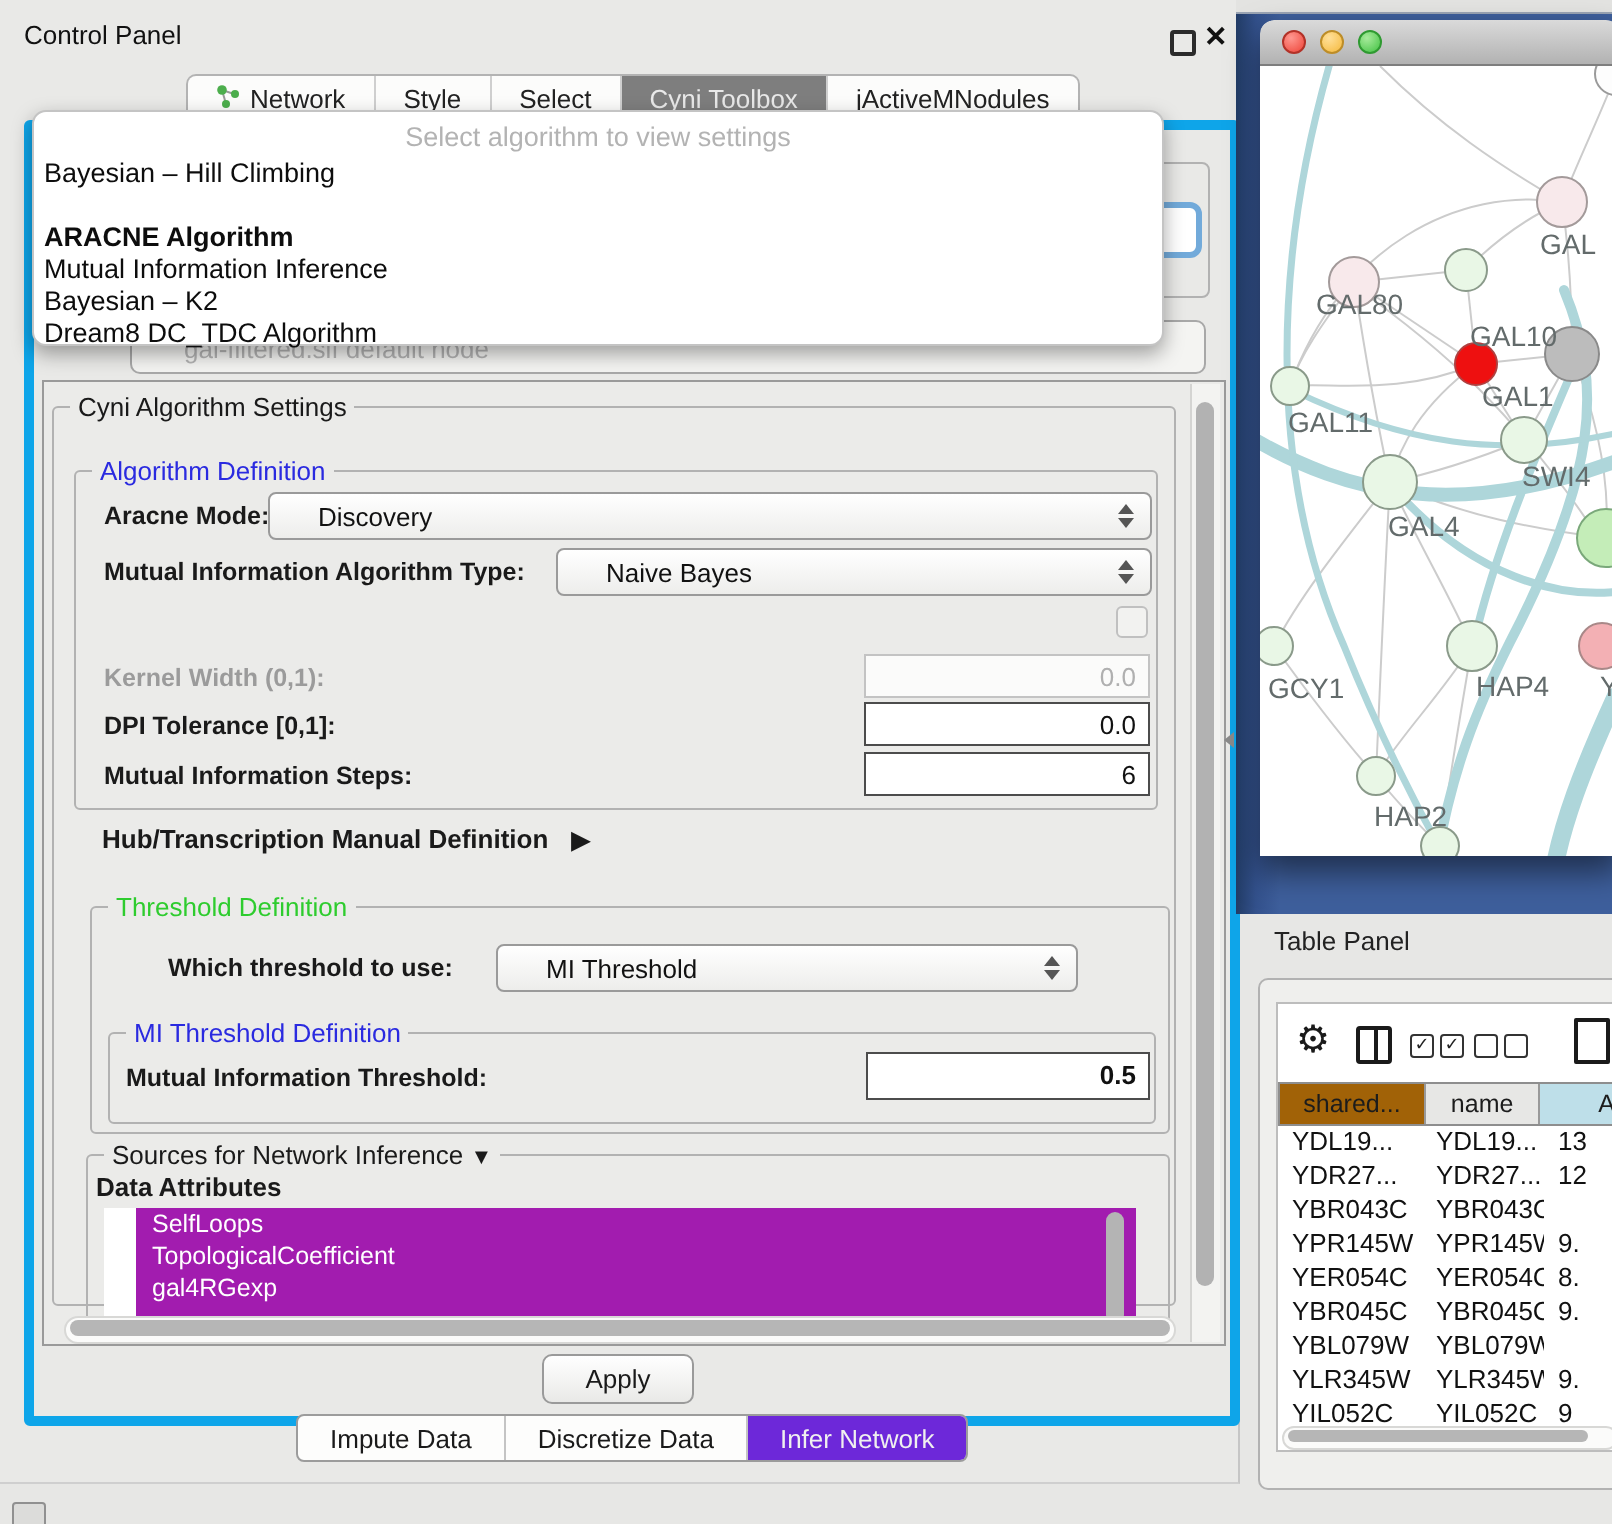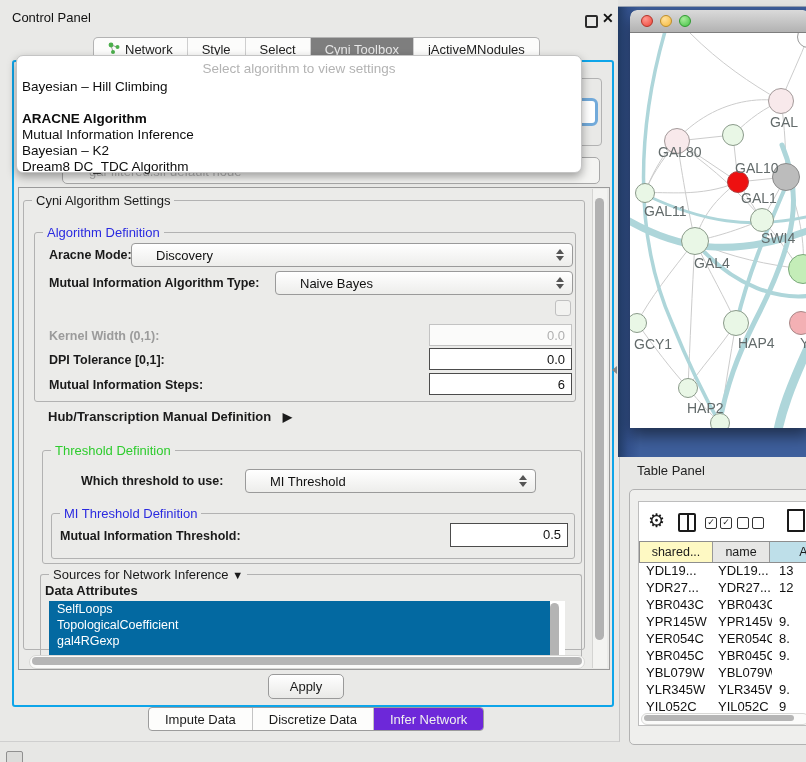--- a/index.html
+++ b/index.html
@@ -19,21 +19,21 @@
   .tabstrip{left:93px;top:37px;height:22px;display:flex;background:#fcfcfb;
     border:1px solid #b3b3b3;border-bottom:none;border-radius:5px 5px 0 0;overflow:hidden;}
   .tab{display:flex;align-items:center;font-size:13px;color:#222;
     border-right:1px solid #cfcfcf;padding:0 14px;white-space:nowrap;}
   .tab:last-child{border-right:none;}
   .tab.sel{background:#7e7e7e;color:#e9e9e9;}
   .tab .net-ico{margin-right:5px;}
 
   
   .content-panel{left:12px;top:60px;width:598px;height:643px;background:#e9e9e7;
-    border:2px solid #0ea5e9;border-radius:3px;}
+    border:5px solid #0ea5e9;border-radius:3px;}
 
   
   .ghost-group{left:12px;top:16px;width:574px;height:66px;border:1px solid #b2b2b2;border-radius:4px;}
   .ghost-focus{left:548px;top:36px;width:30px;height:22px;border:3px solid #72aada;border-radius:6px;background:#fff;}
   .ghost-combo{left:48px;top:95px;width:538px;height:27px;border:1px solid #a8a8a8;border-radius:5px;
     background:#f4f4f2;font-size:13px;color:#b4b4b4;line-height:27px;padding-left:26px;box-sizing:border-box;}
 
   
   .popup{left:16px;top:55px;width:564px;height:116px;background:#fff;border:1px solid #c4c4c4;
     border-radius:7px;box-shadow:0 4px 10px rgba(0,0,0,.35);z-index:40;}
@@ -59,22 +59,22 @@
   .stepper{width:16px;display:flex;flex-direction:column;align-items:center;gap:2px;margin-right:4px;}
   .tri-up{width:0;height:0;border-left:4px solid transparent;border-right:4px solid transparent;border-bottom:5px solid #555;}
   .tri-dn{width:0;height:0;border-left:4px solid transparent;border-right:4px solid transparent;border-top:5px solid #555;}
 
   .field{background:#fff;border:1px solid #4c4c4c;box-sizing:border-box;font-size:13px;color:#111;
     text-align:right;padding:3px 6px 0 0;height:22px;}
   .field.dis{border:1px solid #c3c3c3;background:#fbfbfa;color:#b0b0b0;}
   .chk{width:14px;height:14px;border:1px solid #c0c0c0;border-radius:3px;background:#f2f2f0;}
 
   .attr-list{background:#fff;overflow:hidden;}
-  .attr-row{height:16px;background:#0369a1;color:#fff;font-size:12.5px;line-height:16px;
-    padding-left:8px;width:493px;}
+  .attr-row{height:16px;background:#a21caf;color:#fff;font-size:12.5px;line-height:16px;
+    padding-left:8px;width:493px;margin-left:16px;}
   .list-vthumb{width:9px;height:56px;background:#b4b4b4;border-radius:5px;}
   .hscroll{background:#fbfbfa;border:1px solid #d8d8d6;border-radius:7px;}
   .hthumb{margin:1px 2px;height:8px;background:#b6b6b6;border-radius:5px;}
 
   .apply-btn{width:74px;height:23px;border:1px solid #9a9a9a;border-radius:5px;
     background:linear-gradient(#ffffff,#e9e9e7);font-size:13px;display:flex;align-items:center;
     justify-content:center;}
 
   .btabs{left:148px;top:707px;height:22px;display:flex;background:#fdfdfc;
     border:1px solid #9c9c9c;border-radius:4px;overflow:hidden;}
@@ -221,21 +221,21 @@
               <span class="combo-txt">MI Threshold</span>
               <span class="stepper">
                   <span class="tri-up"></span>
                   <span class="tri-dn"></span>
                 </span>
             </div>
 
             <div class="abs group" style="left:8px;top:62px;width:522px;height:44px;">
               <span class="group-lab t-blue">MI Threshold Definition</span>
               <div class="abs lab" style="left:8px;top:15px;">Mutual Information Threshold:</div>
-              <div class="abs field" style="left:398px;top:9px;width:118px;height:24px;">0.5</div>
+              <div class="abs field" style="left:378px;top:9px;width:142px;height:24px;font-weight:bold;">0.5</div>
             </div>
           </div>
 
           <div class="abs group" style="left:16px;top:373px;width:540px;height:92px;border-bottom:none;">
             <span class="group-lab"><span>Sources for Network Inference</span> <span style="font-size:11px;">▼</span></span>
             <div class="abs lab" style="left:4px;top:8px;font-size:13px;">Data Attributes</div>
             <div class="abs attr-list" style="left:8px;top:26px;width:516px;height:66px;">
               <div class="attr-row">SelfLoops</div>
               <div class="attr-row">TopologicalCoefficient</div>
               <div class="attr-row">gal4RGexp</div>
@@ -370,21 +370,21 @@
         <span class="mini-chk">✓</span>
         <span class="mini-chk">✓</span>
       </div>
       <div class="abs" style="left:98px;top:15px;display:flex;gap:3px;">
         <span class="mini-chk"></span>
         <span class="mini-chk"></span>
       </div>
       <div class="abs page-ico" style="left:148px;top:7px;"></div>
 
       <div class="abs thead" style="left:0;top:39px;width:172px;">
-        <div class="th" style="width:74px;background:#fef9c3;">shared...</div>
+        <div class="th" style="width:74px;background:#a16207;">shared...</div>
         <div class="th" style="width:58px;background:#e7e7e5;">name</div>
         <div class="th" style="width:40px;background:#bedfe9;border-right:none;justify-content:flex-start;padding-left:29px;">A</div>
       </div>
       <div class="abs" style="left:1px;top:61px;width:171px;height:149px;overflow:hidden;">
         <div class="trow">
             <span class="td c1">YDL19...</span>
             <span class="td c2">YDL19...</span>
             <span class="td c3">13</span>
           </div>
         <div class="trow">

